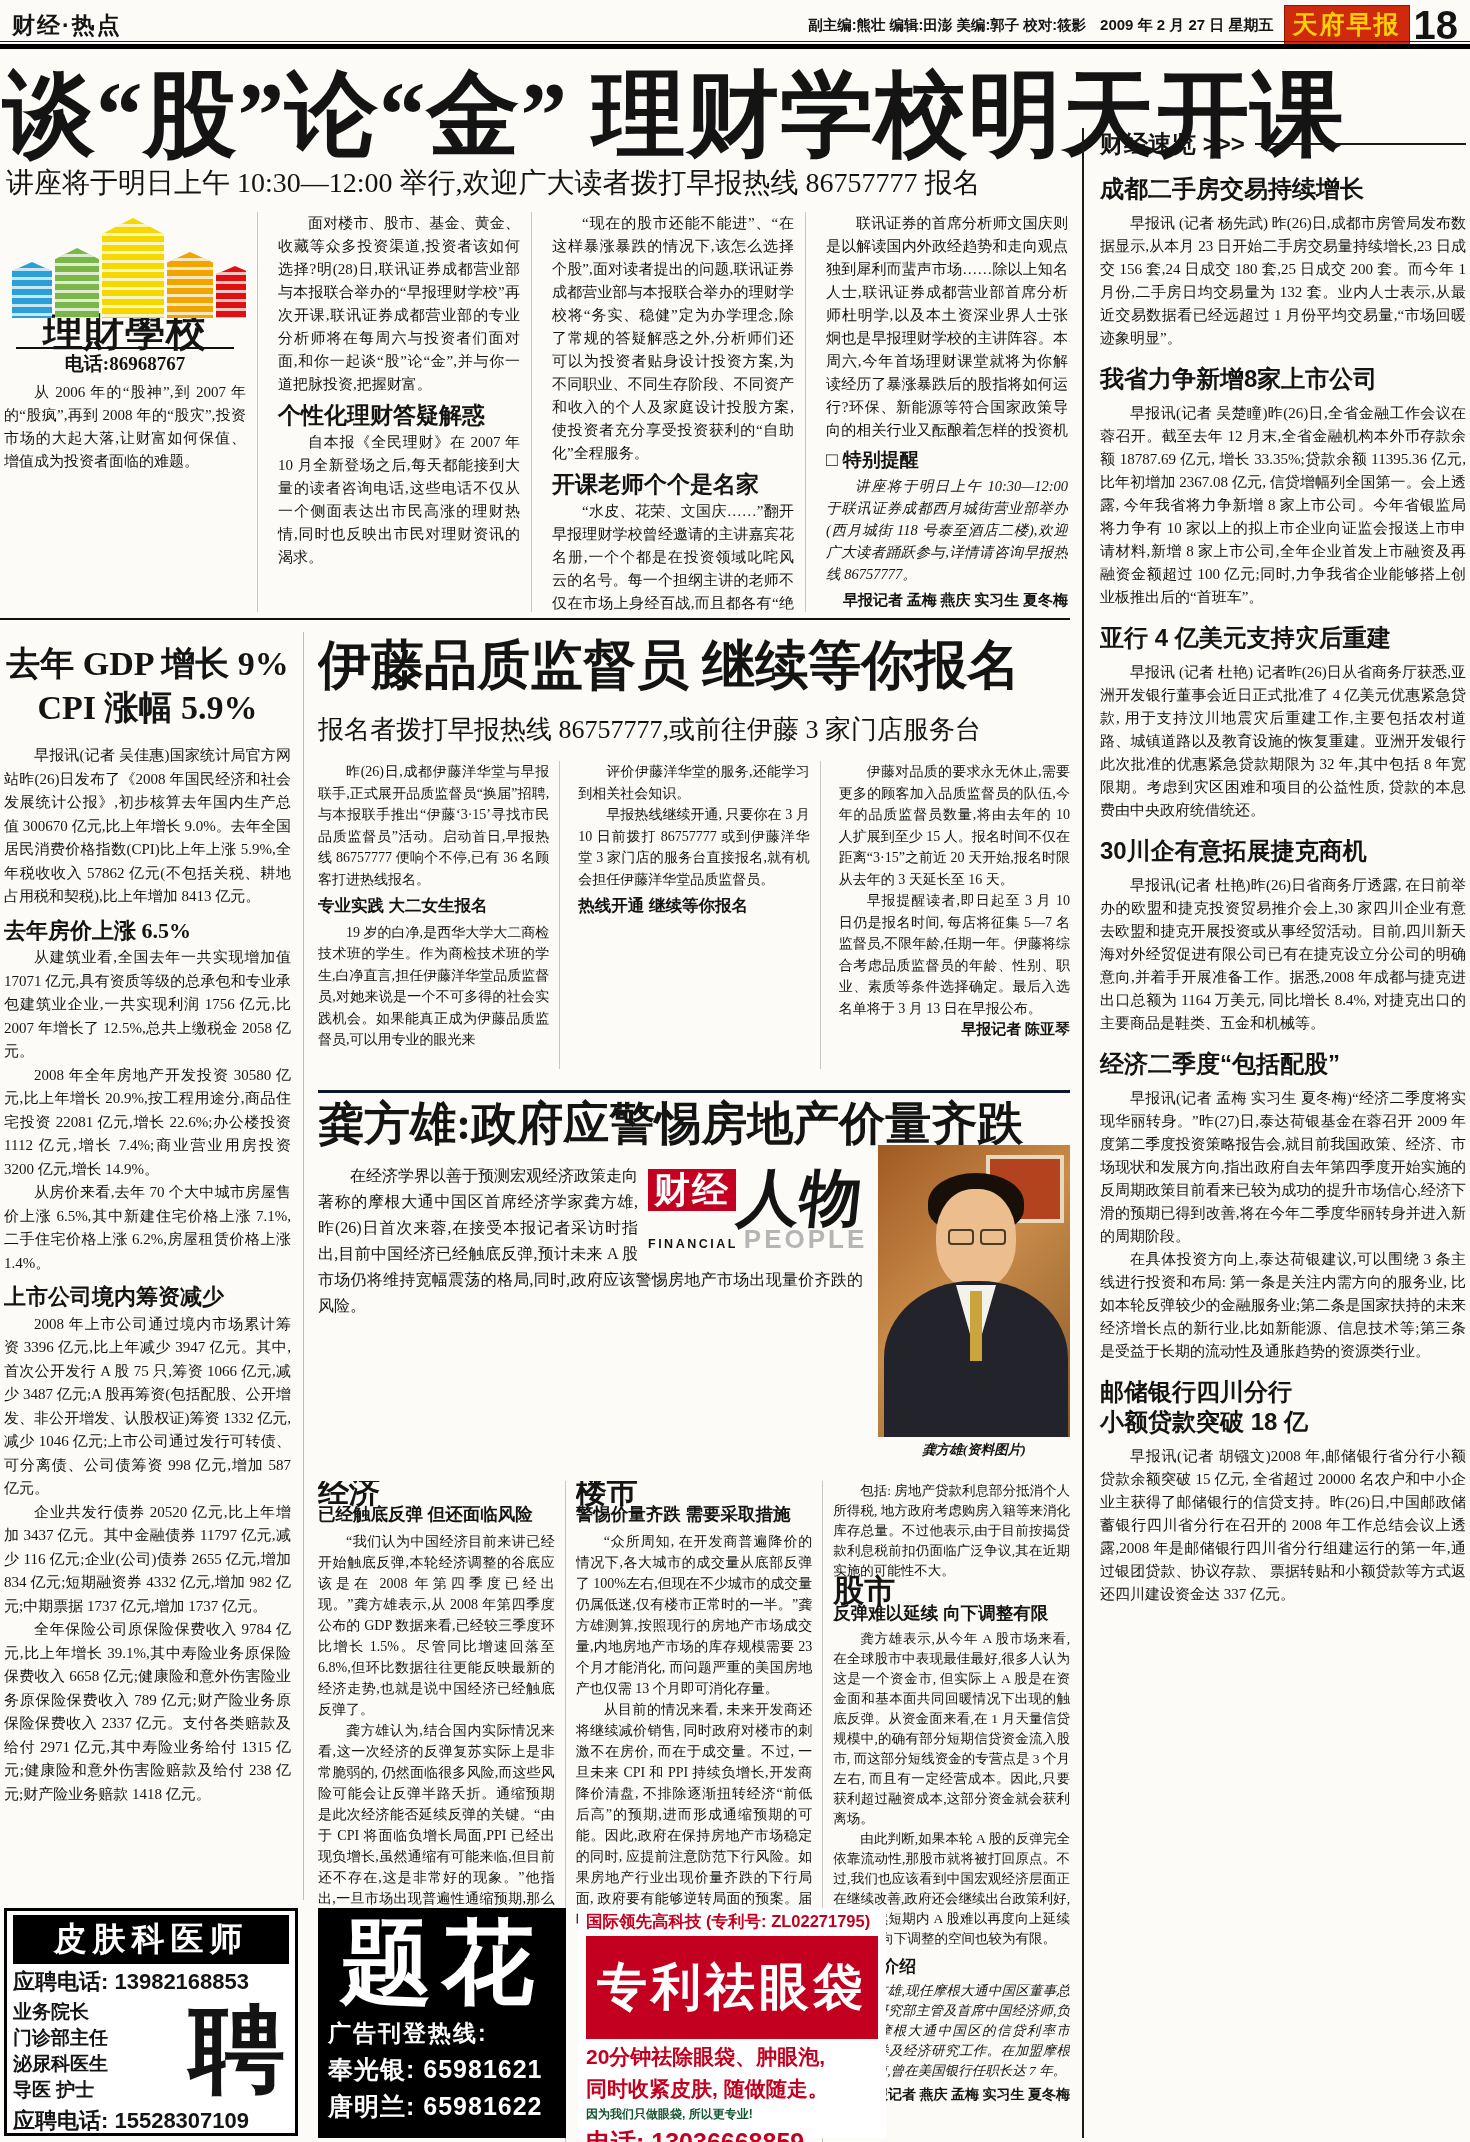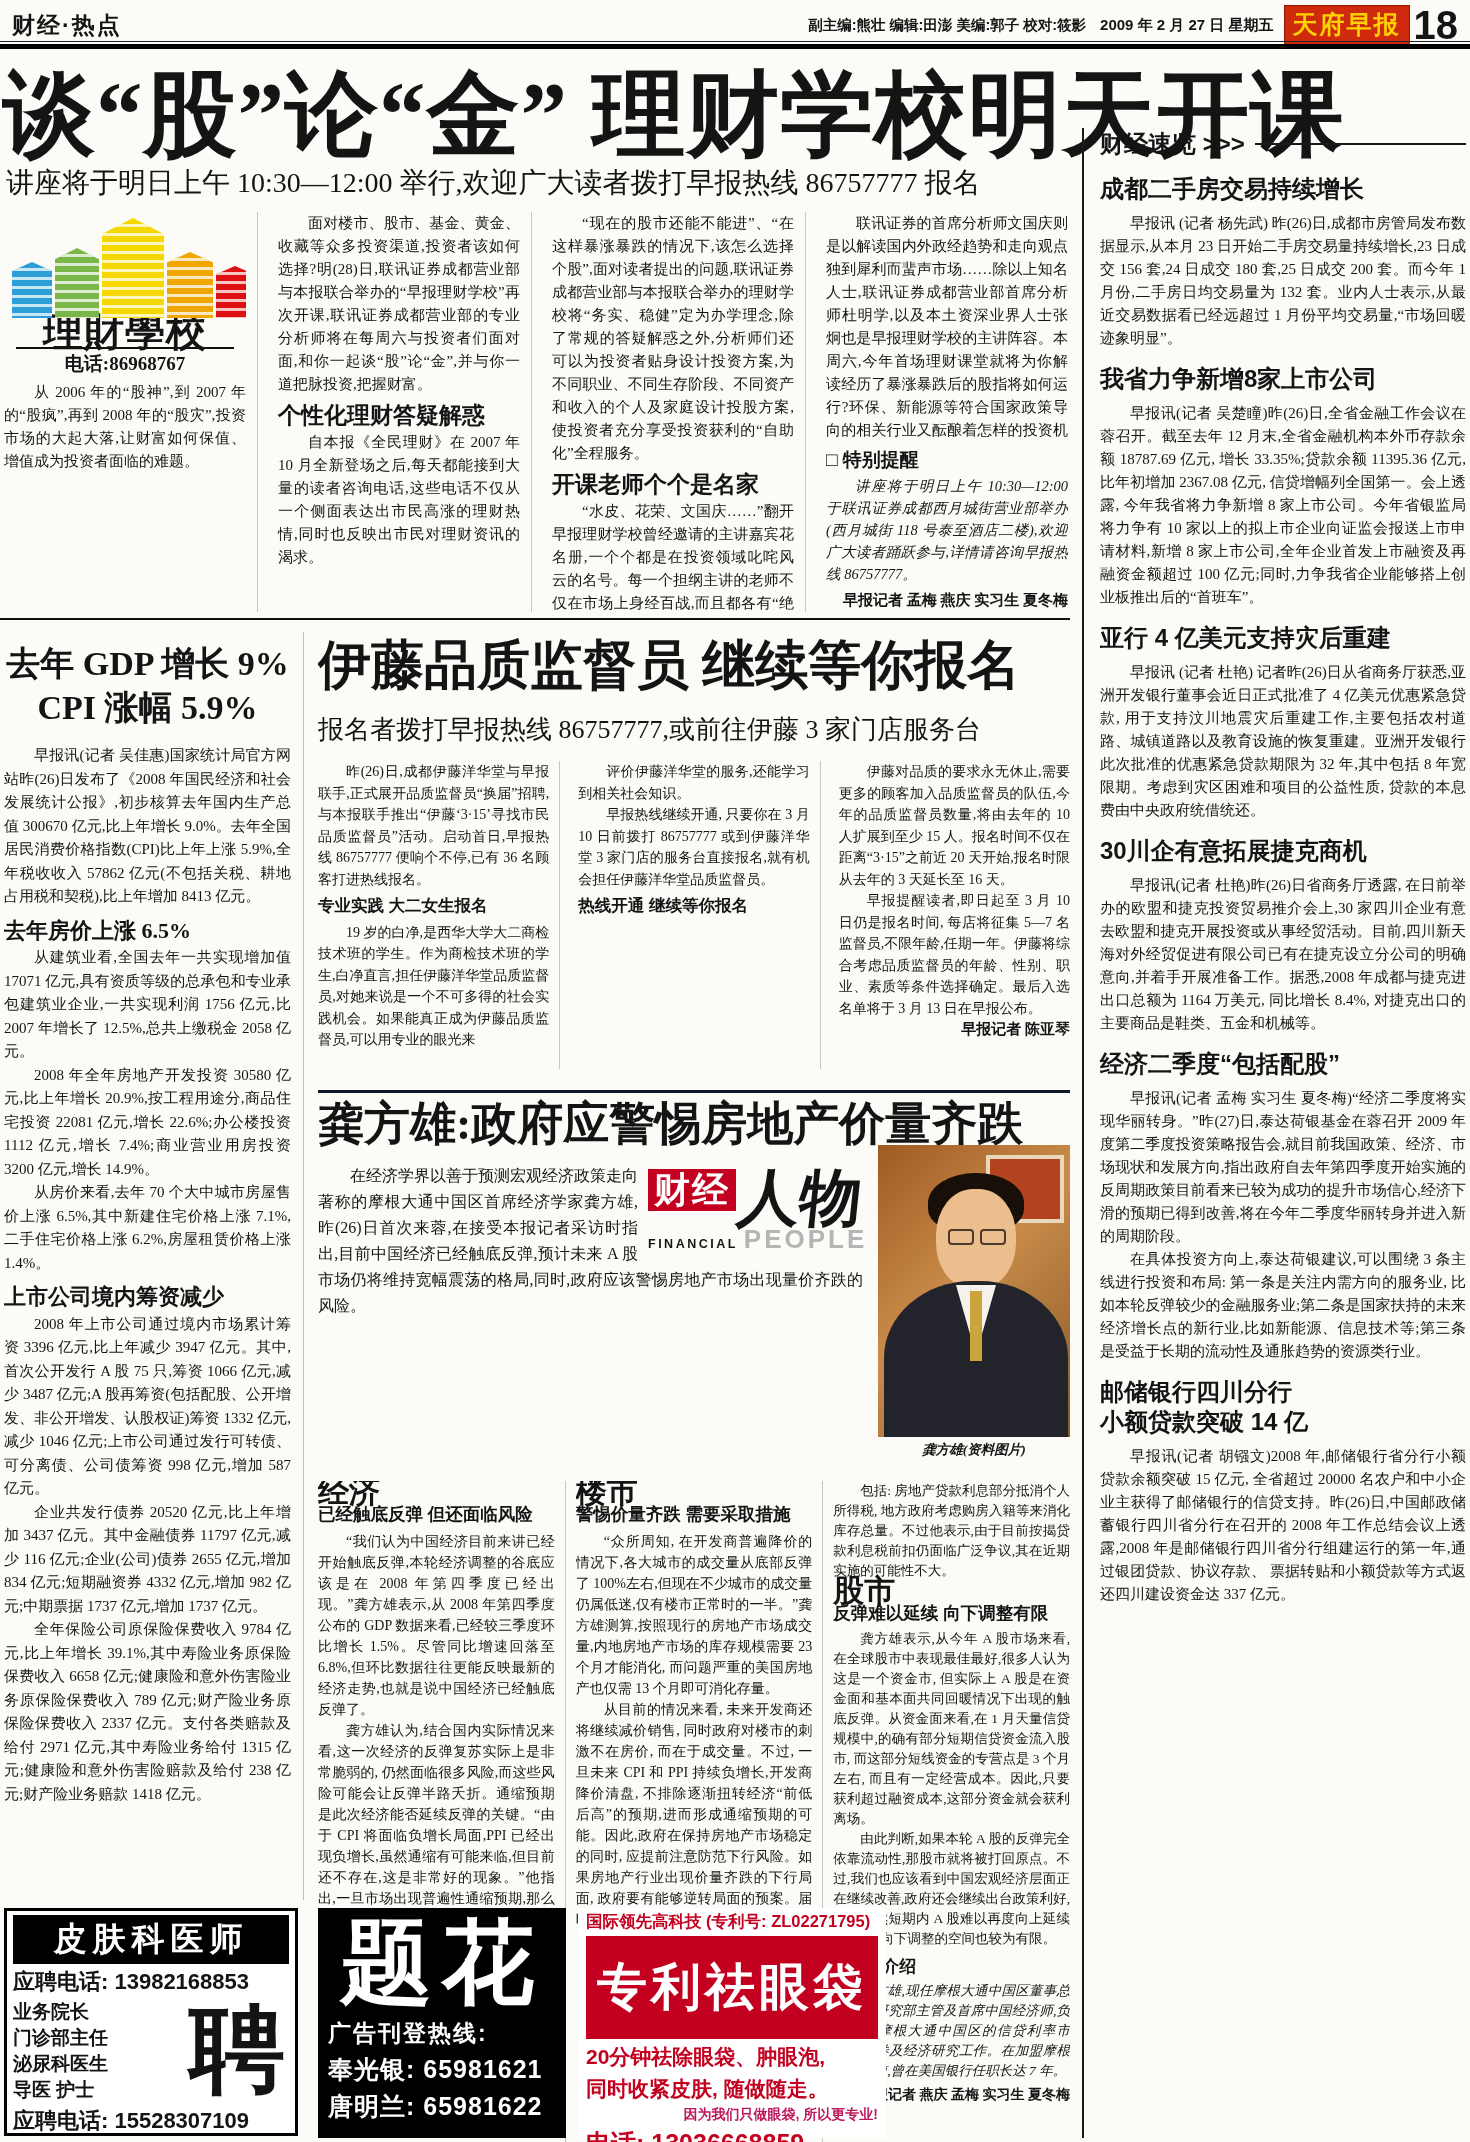--- a/index.html
+++ b/index.html
@@ -89,21 +89,21 @@
   .clinic-roles { flex:1; font-weight:900; font-size:19px; line-height:26px; }
   .clinic-pin { font-size:96px; font-weight:900; line-height:100px; margin-right:4px; }
   .ad-tihua { position:absolute; top:1908px; left:318px; width:248px; height:230px; background:#000; color:#fff; z-index:6; padding:6px 10px; font-family:"Liberation Sans","DejaVu Sans",sans-serif; }
   .tihua-title { font-size:92px; font-weight:900; text-align:center; letter-spacing:10px; line-height:98px; font-family:"Liberation Serif","DejaVu Serif",serif; }
   .tihua-hot { font-size:23px; font-weight:900; margin-top:6px; letter-spacing:2px; }
   .tihua-line { font-size:25px; font-weight:900; margin-top:4px; letter-spacing:1px; }
   .ad-eyebag { position:absolute; top:1908px; left:578px; width:308px; height:230px; background:#fff; z-index:6; padding:3px 8px; font-family:"Liberation Sans","DejaVu Sans",sans-serif; }
   .eb-tag { color:#c3001f; font-weight:900; font-size:16.5px; white-space:nowrap; overflow:hidden; }
   .eb-title { background:#c3001f; color:#fff; font-weight:900; font-size:50px; text-align:center; letter-spacing:4px; margin-top:3px; padding:18px 0; font-family:"Liberation Serif","DejaVu Serif",serif; }
   .eb-line { color:#c3001f; font-weight:900; font-size:21px; margin-top:4px; white-space:nowrap; overflow:hidden; }
-  .eb-line3 { color:#be185d; font-weight:900; font-size:14px; margin-top:3px; white-space:nowrap; overflow:hidden;text-align:right; }
+  .eb-line3 { color:#14532d; font-weight:900; font-size:12px; margin-top:3px; white-space:nowrap; overflow:hidden; }
   .eb-phone { color:#c3001f; font-weight:900; font-size:25px; margin-top:3px; }
   
   .sidebar { position:absolute; top:128px; left:1082px; width:384px; height:2010px; border-left:2px solid #1a1a1a; padding-left:16px; overflow:hidden; }
   .sb-head { display:flex; align-items:center; gap:10px; }
   .sb-head-t { font-size:24px; font-weight:900; white-space:nowrap; }
   .sb-head-line { flex:1; border-top:2px solid #1a1a1a; }
   .sb-art { margin-bottom:10px; }
   .sb-title { font-size:24px; font-weight:900; margin:14px 0 8px; line-height:30px; white-space:pre-line; font-family:"Liberation Sans","DejaVu Sans",sans-serif; }
   .sb-p { font-size:15px; line-height:23px; text-indent:2em; text-align:justify; }
   .rule-top-thin { position:absolute; top:41px; left:0; width:1470px; height:1px; background:#222; }
@@ -318,18 +318,18 @@
       <div class="sb-title">30川企有意拓展捷克商机</div>
       <p class="sb-p">早报讯(记者 杜艳)昨(26)日省商务厅透露, 在日前举办的欧盟和捷克投资贸易推介会上,30 家四川企业有意去欧盟和捷克开展投资或从事经贸活动。目前,四川新天海对外经贸促进有限公司已有在捷克设立分公司的明确意向,并着手开展准备工作。据悉,2008 年成都与捷克进出口总额为 1164 万美元, 同比增长 8.4%, 对捷克出口的主要商品是鞋类、五金和机械等。</p>
     </div>
     <div class="sb-art">
       <div class="sb-title">经济二季度“包括配股”</div>
       <p class="sb-p">早报讯(记者 孟梅 实习生 夏冬梅)“经济二季度将实现华丽转身。”昨(27)日,泰达荷银基金在蓉召开 2009 年度第二季度投资策略报告会,就目前我国政策、经济、市场现状和发展方向,指出政府自去年第四季度开始实施的反周期政策目前看来已较为成功的提升市场信心,经济下滑的预期已得到改善,将在今年二季度华丽转身并进入新的周期阶段。</p>
       <p class="sb-p">在具体投资方向上,泰达荷银建议,可以围绕 3 条主线进行投资和布局: 第一条是关注内需方向的服务业, 比如本轮反弹较少的金融服务业;第二条是国家扶持的未来经济增长点的新行业,比如新能源、信息技术等;第三条是受益于长期的流动性及通胀趋势的资源类行业。</p>
     </div>
     <div class="sb-art">
       <div class="sb-title">邮储银行四川分行
-小额贷款突破 14 亿</div>
+小额贷款突破 18 亿</div>
       <p class="sb-p">早报讯(记者 胡镪文)2008 年,邮储银行省分行小额贷款余额突破 15 亿元, 全省超过 20000 名农户和中小企业主获得了邮储银行的信贷支持。昨(26)日,中国邮政储蓄银行四川省分行在召开的 2008 年工作总结会议上透露,2008 年是邮储银行四川省分行组建运行的第一年,通过银团贷款、协议存款、 票据转贴和小额贷款等方式返还四川建设资金达 337 亿元。</p>
     </div>
   </div>
 
 </div>
 
 </body></html>

